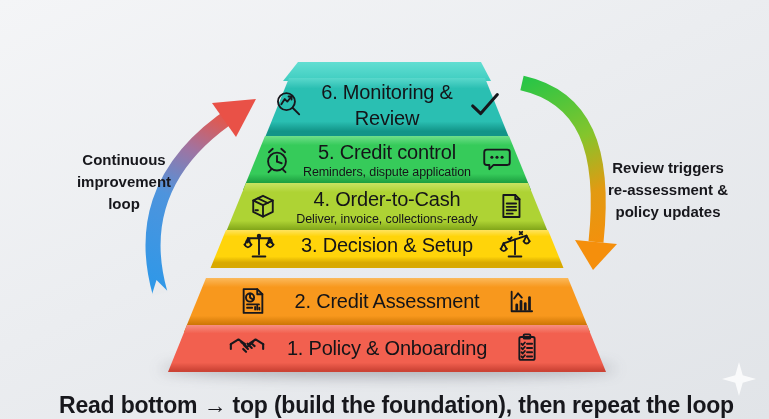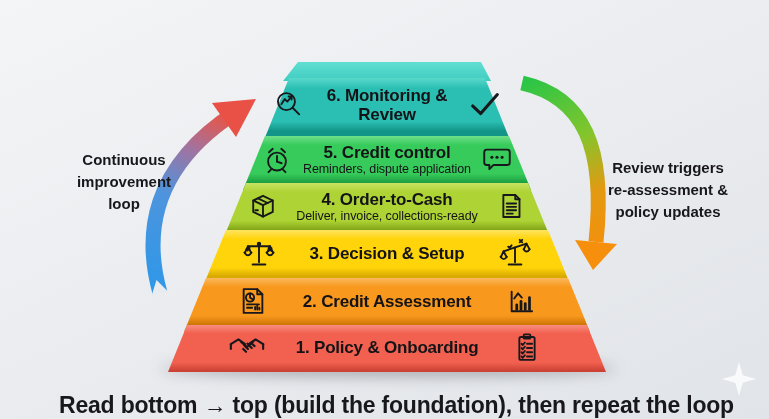--- a/index.html
+++ b/index.html
@@ -47,41 +47,41 @@
   .level .face{
     position:absolute;inset:0;
     background:linear-gradient(180deg,var(--light) 0%,var(--face) 17%,var(--face) 70%,var(--dark) 86%,var(--dark) 100%);
   }
   .l6{top:16px;height:62px;z-index:2;}
   .l6 .face{clip-path:polygon(137px 0px,333px 0px,358px 62px,112px 62px);}
   .l5{top:74px;height:54px;z-index:3;}
   .l5 .face{clip-path:polygon(113px 0px,357px 0px,379px 54px,91px 54px);}
   .l4{top:121px;height:54px;z-index:4;}
   .l4 .face{clip-path:polygon(94px 0px,376px 0px,398px 54px,72px 54px);}
-  .l3{top:168px;height:54px;z-index:5;}
+  .l3{top:168px;height:38px;z-index:5;}
   .l3 .face{clip-path:polygon(74px 0px,396px 0px,418px 54px,52px 54px);}
   .l2{top:216px;height:54px;z-index:6;}
   .l2 .face{clip-path:polygon(54px 0px,416px 0px,438px 54px,32px 54px);}
   .l1{top:263px;height:47px;z-index:7;}
   .l1 .face{
     clip-path:polygon(35px 0px,435px 0px,454px 47px,16px 47px);
     background:linear-gradient(180deg,var(--light) 0%,var(--face) 18%,var(--face) 80%,var(--dark) 97%,var(--dark) 100%);
   }
   .content{
     position:absolute;inset:0;z-index:2;
     display:flex;align-items:center;justify-content:space-between;
   }
   .l6 .content{padding:0 118px 8px;}
   .l5 .content{padding:0 106px 8px;}
   .l4 .content{padding:0 92px 8px;justify-content:flex-end;}
   .l3 .content{padding:0 88px 8px;}
   .l2 .content{padding:0 82px 8px;}
   .l1 .content{padding:0 76px 2px;}
   .txt{flex:1;text-align:center;color:#141418;}
-  .lv-title{font-size:17px;line-height:19px;font-weight:bold;letter-spacing:-0.2px;}
+  .lv-title{font-size:20px;line-height:26px;font-weight:normal;letter-spacing:-0.2px;}
   .lv-sub{font-size:12.5px;line-height:14px;letter-spacing:-0.1px;}
   .l6 .lv-sub{max-width:176px;margin:0 auto;}
   .icon{display:flex;align-items:center;justify-content:center;width:38px;}
   .icon svg{width:34px;height:34px;}
   .icon.big svg{width:38px;height:38px;}
   .icon svg *{stroke:#17171c;fill:none;stroke-width:2.2;stroke-linecap:round;stroke-linejoin:round;}
   .icon svg .fill{fill:#17171c;stroke:none;}
   .icon svg .thick{stroke-width:3.2;}
   
   .sparkle{

